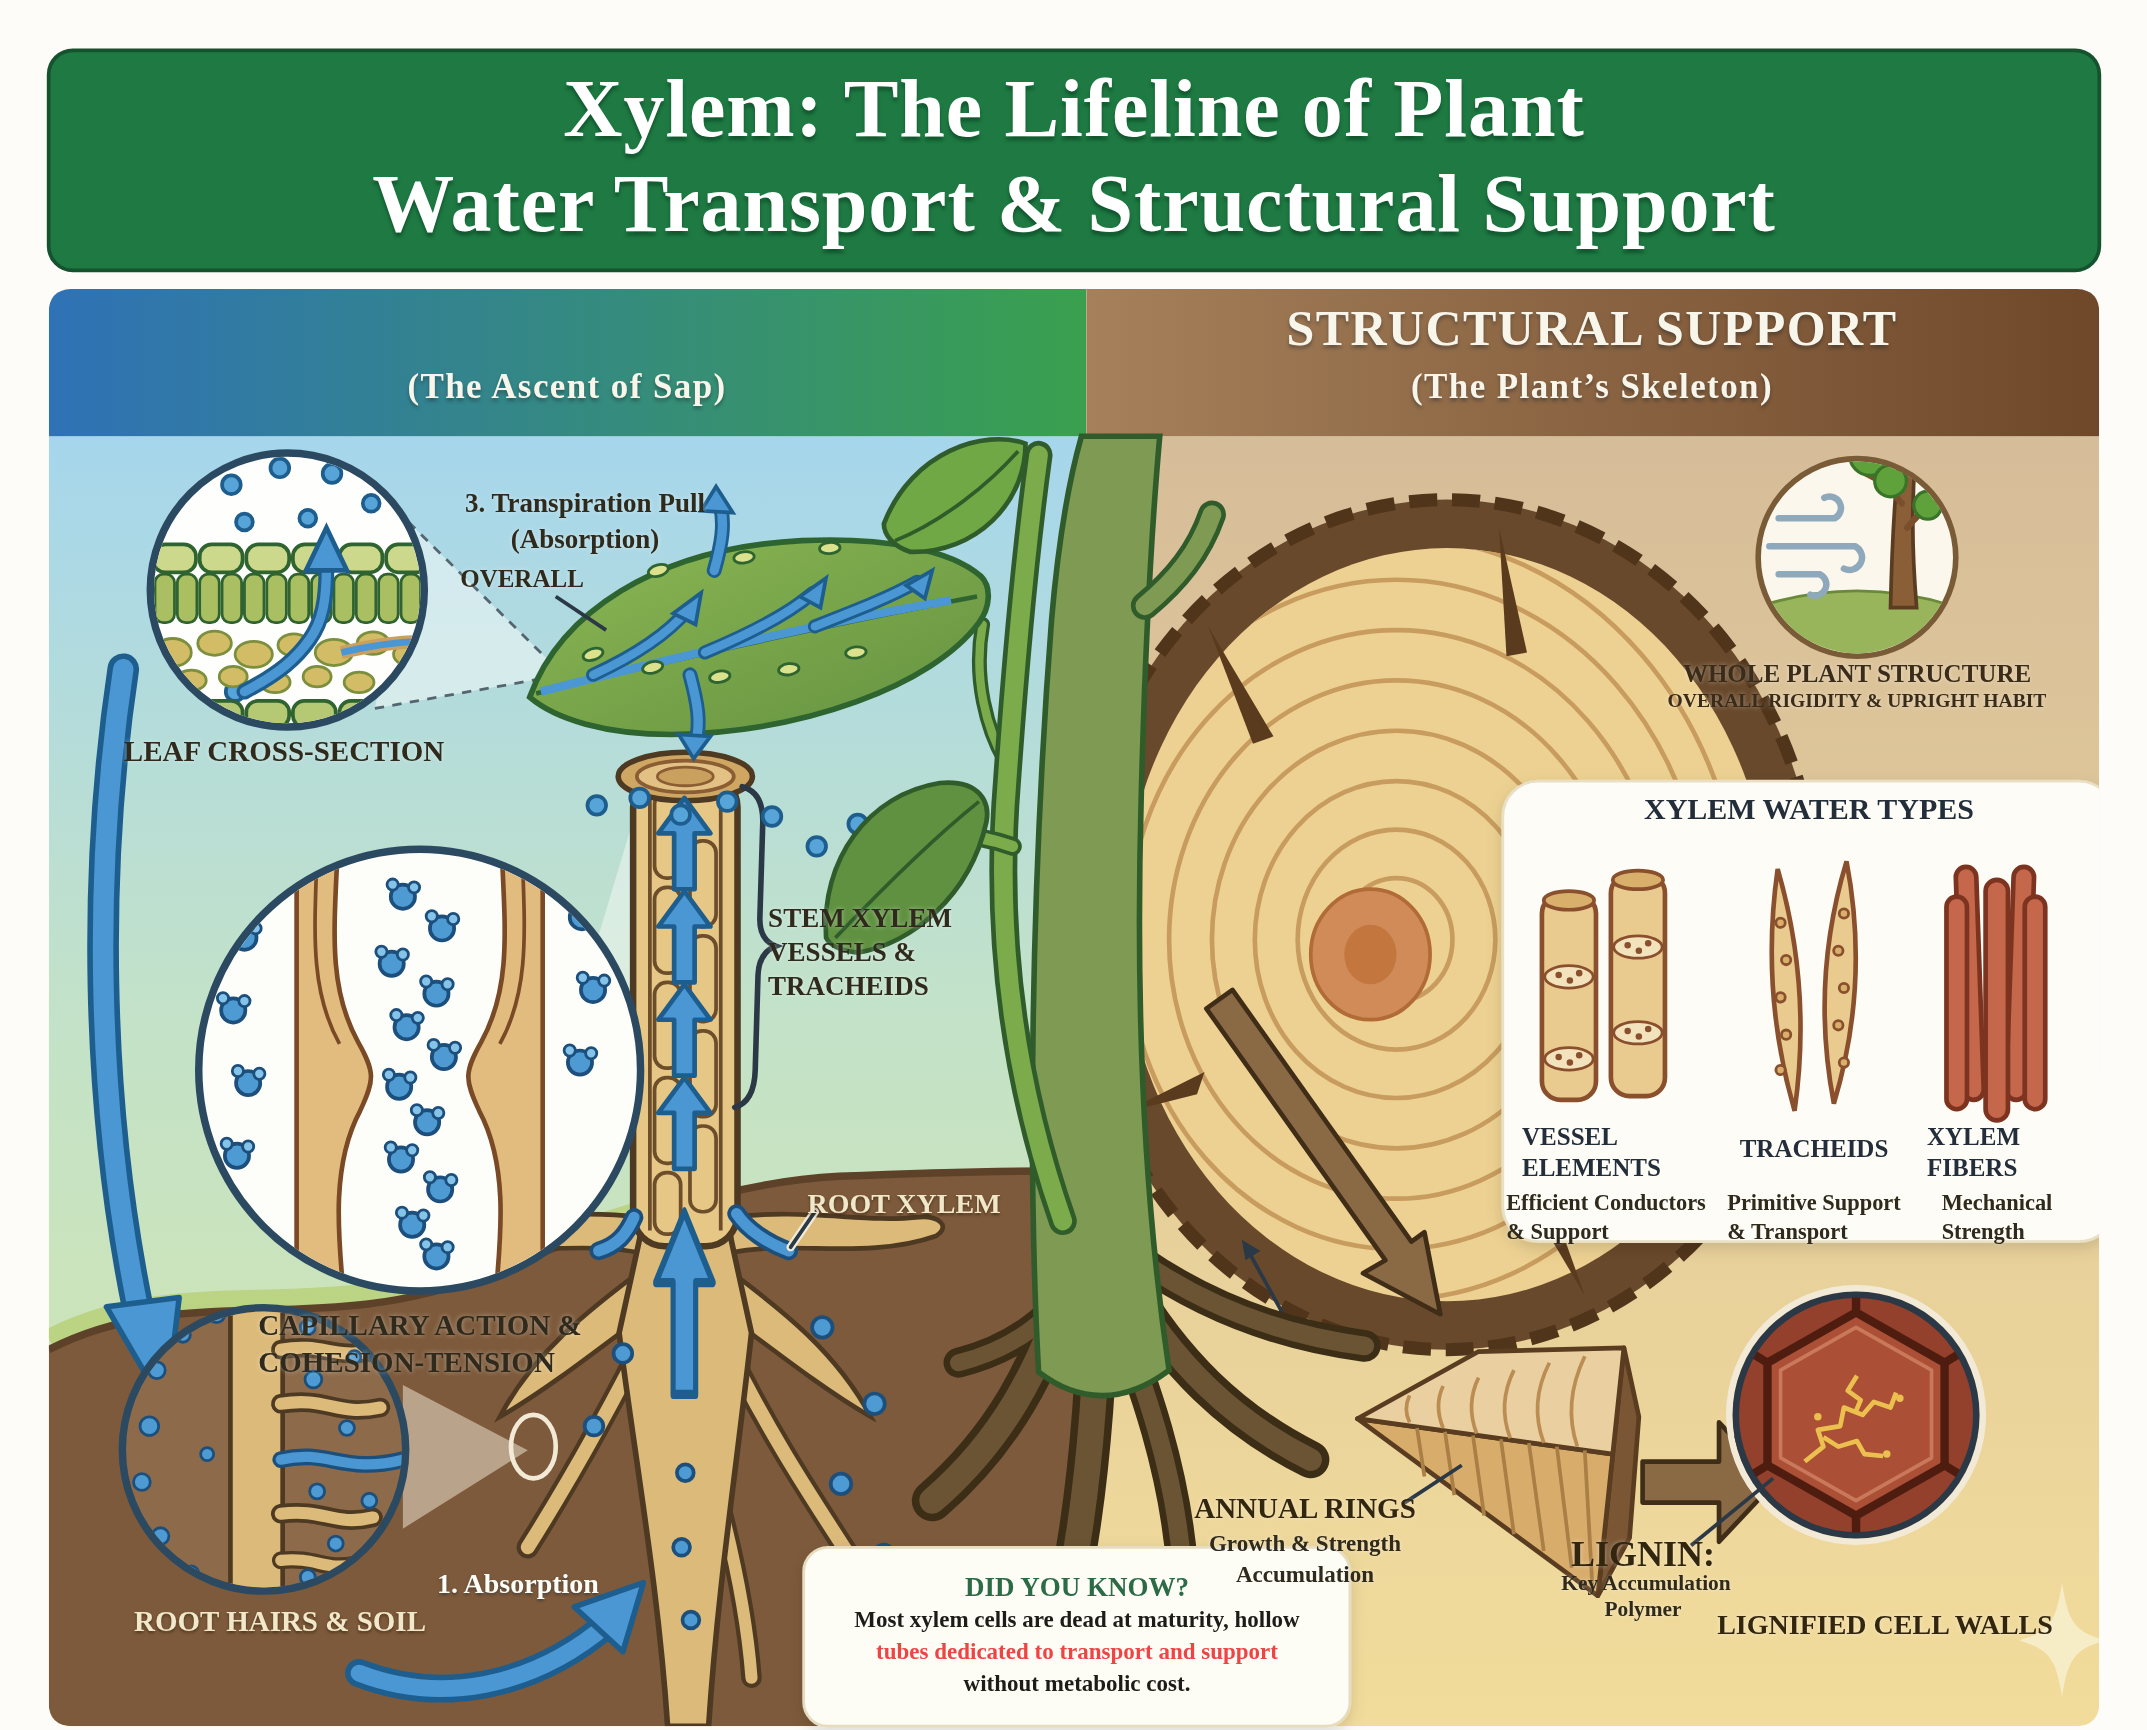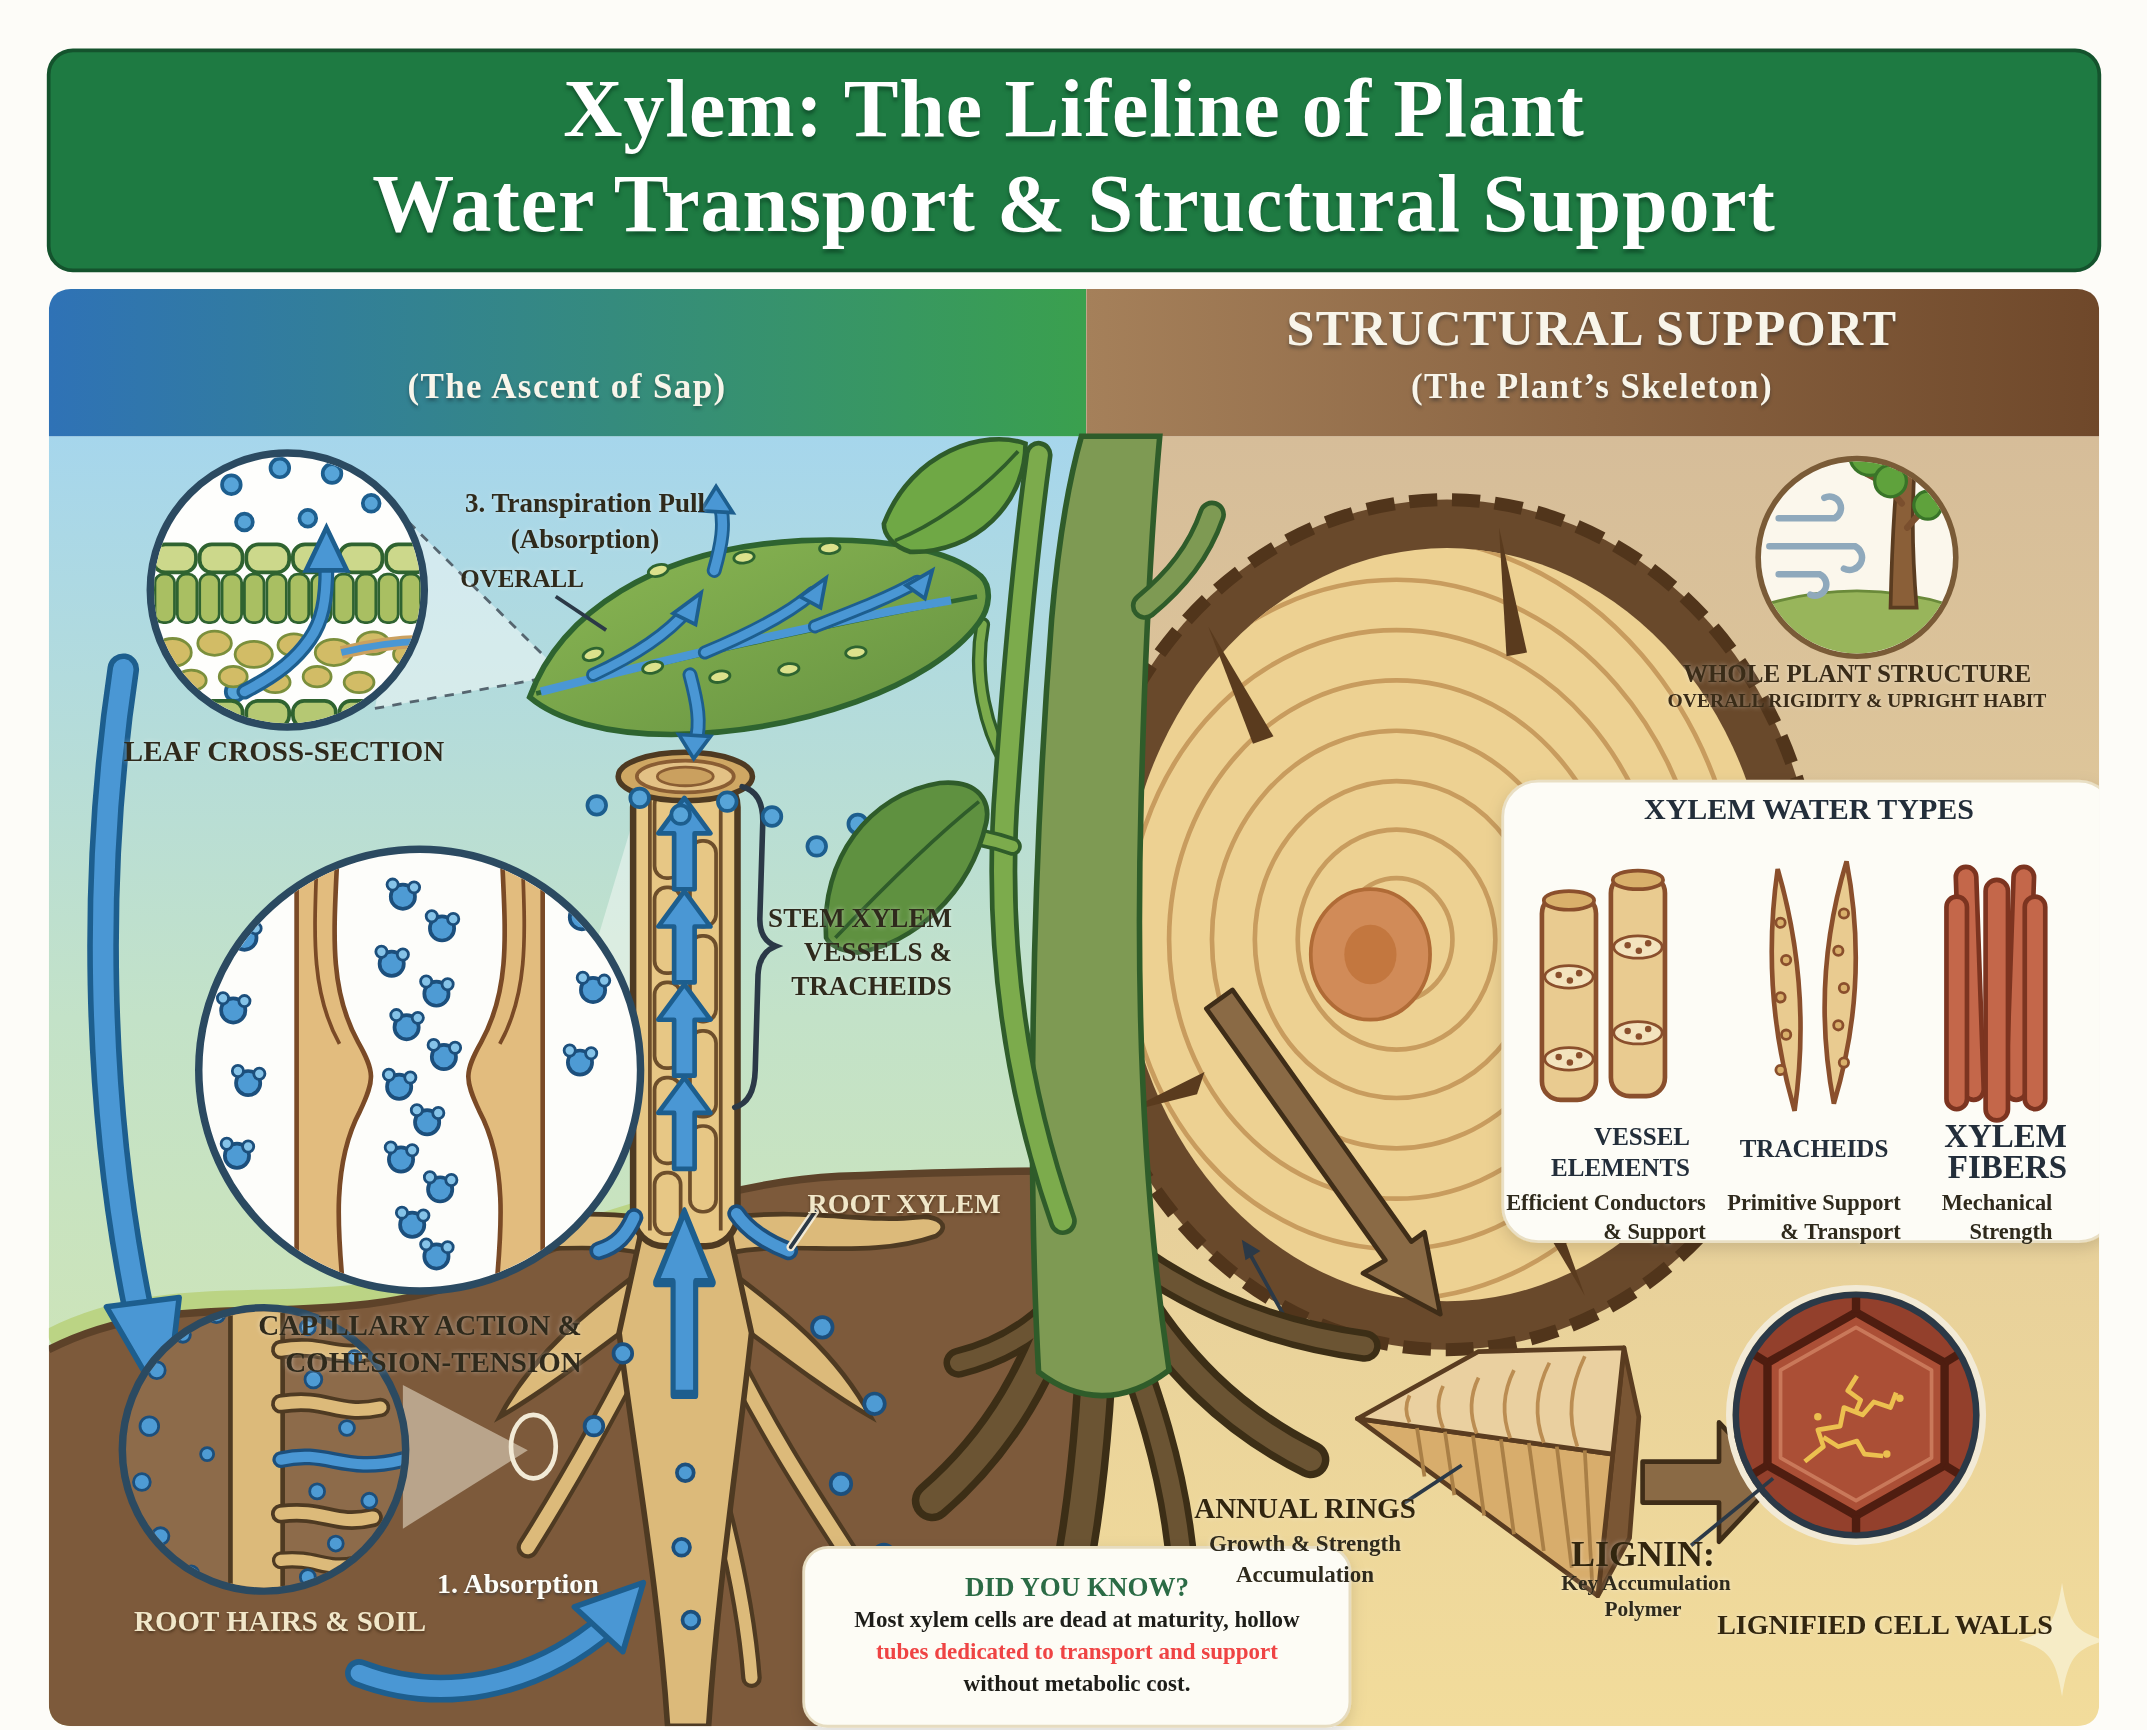--- a/index.html
+++ b/index.html
@@ -1,19 +1,19 @@
 <!DOCTYPE html>
 <html style="--title-green: #1e7a42; --header-blue: #2f72b6; --header-green: #3aa04e; --header-brown-light: #a5805a; --header-brown-dark: #6f482a; --sky-top: #a6d6ec; --sky-green: #d7e6a8; --soil-brown: #7d5a3b; --tan-top: #d6bd99; --tan-bottom: #f2dc9b; --water-blue: #4a97d4; --water-blue-dark: #1d5e8e; --wood-tan: #e7c785; --outline-brown: #4e3a22; --leaf-green: #7cab4c; --leaf-dark: #2f5c2a; --fiber-red: #c4674a; --lignin-yellow: #ecc04f; --cream: #f1e7c9; --dyk-green: #2b6b45; --label-dark: #2f2a1c; --navy: #232e3a;font-size:15px"><head>
 <meta charset="utf-8">
 <style>
   html,body{margin:0;padding:0}
   body{width:2148px;height:1730px;background:#fdfcf8;font-family:"Liberation Serif",serif;overflow:hidden}
   #canvas{position:absolute;left:0;top:0;width:2148px;height:1730px}
   #art{position:absolute;left:0;top:0}
-  .lbl{position:absolute;transform:translateX(-50%);text-align:right;font-weight:700;white-space:nowrap;
+  .lbl{position:absolute;transform:translateX(-50%);text-align:left;font-weight:700;white-space:nowrap;
        color:var(--label-dark);text-shadow:0 0 5.6px rgba(255,255,255,.45);line-height:1.12}
   .navy{color:var(--navy)}
   .cream{color:var(--cream);text-shadow:0 1.9px 2.8px rgba(48,30,12,.6)}
   .white{color:#fdfdf8;text-shadow:0 1.9px 2.8px rgba(25,40,55,.5)}
   .hdr{color:#f8f5ea;text-shadow:0 2.8px 3.7px rgba(20,30,40,.4);letter-spacing:1.4px}
   .titl{color:#ffffff;text-shadow:0 3.7px 3.7px rgba(8,55,30,.55);letter-spacing:0.9px}
   .green{color:var(--dyk-green)}
   .wrap{white-space:normal}
   .dark-brown{color:#3a2c18}
 </style>
@@ -563,21 +563,21 @@
 <div class="lbl cream" style="left:280px;top:1605px;font-size:29px">ROOT HAIRS &amp; SOIL</div>
 <div class="lbl white" style="left:518px;top:1568px;font-size:28px">1. Absorption</div>
 
 <div class="lbl dark-brown" style="left:1857px;top:660px;font-size:25px">WHOLE PLANT STRUCTURE</div>
 <div class="lbl dark-brown" style="left:1857px;top:690px;font-size:19.6px">OVERALL RIGIDITY &amp; UPRIGHT HABIT</div>
 
 <div class="lbl navy" style="left:1809px;top:792px;font-size:30px">XYLEM WATER TYPES</div>
 
 <div class="lbl navy wrap" style="left:1606px;top:1121px;font-size:25px;width:168px;line-height:31px">VESSEL ELEMENTS</div>
 <div class="lbl navy" style="left:1814px;top:1135px;font-size:25px">TRACHEIDS</div>
-<div class="lbl navy wrap" style="left:1997px;top:1121px;font-size:33px;width:140px;line-height:31px">XYLEM FIBERS</div>
+<div class="lbl navy wrap" style="left:1997px;top:1121px;font-size:25px;width:140px;line-height:31px">XYLEM FIBERS</div>
 <div class="lbl" style="left:1606px;top:1188px;font-size:22.4px;line-height:29px">
   <div>Efficient Conductors</div>
   <div>&amp; Support</div>
 </div>
 <div class="lbl" style="left:1814px;top:1188px;font-size:22.4px;line-height:29px">
   <div>Primitive Support</div>
   <div>&amp; Transport</div>
 </div>
 <div class="lbl" style="left:1997px;top:1188px;font-size:22.4px;line-height:29px">
   <div>Mechanical</div>

